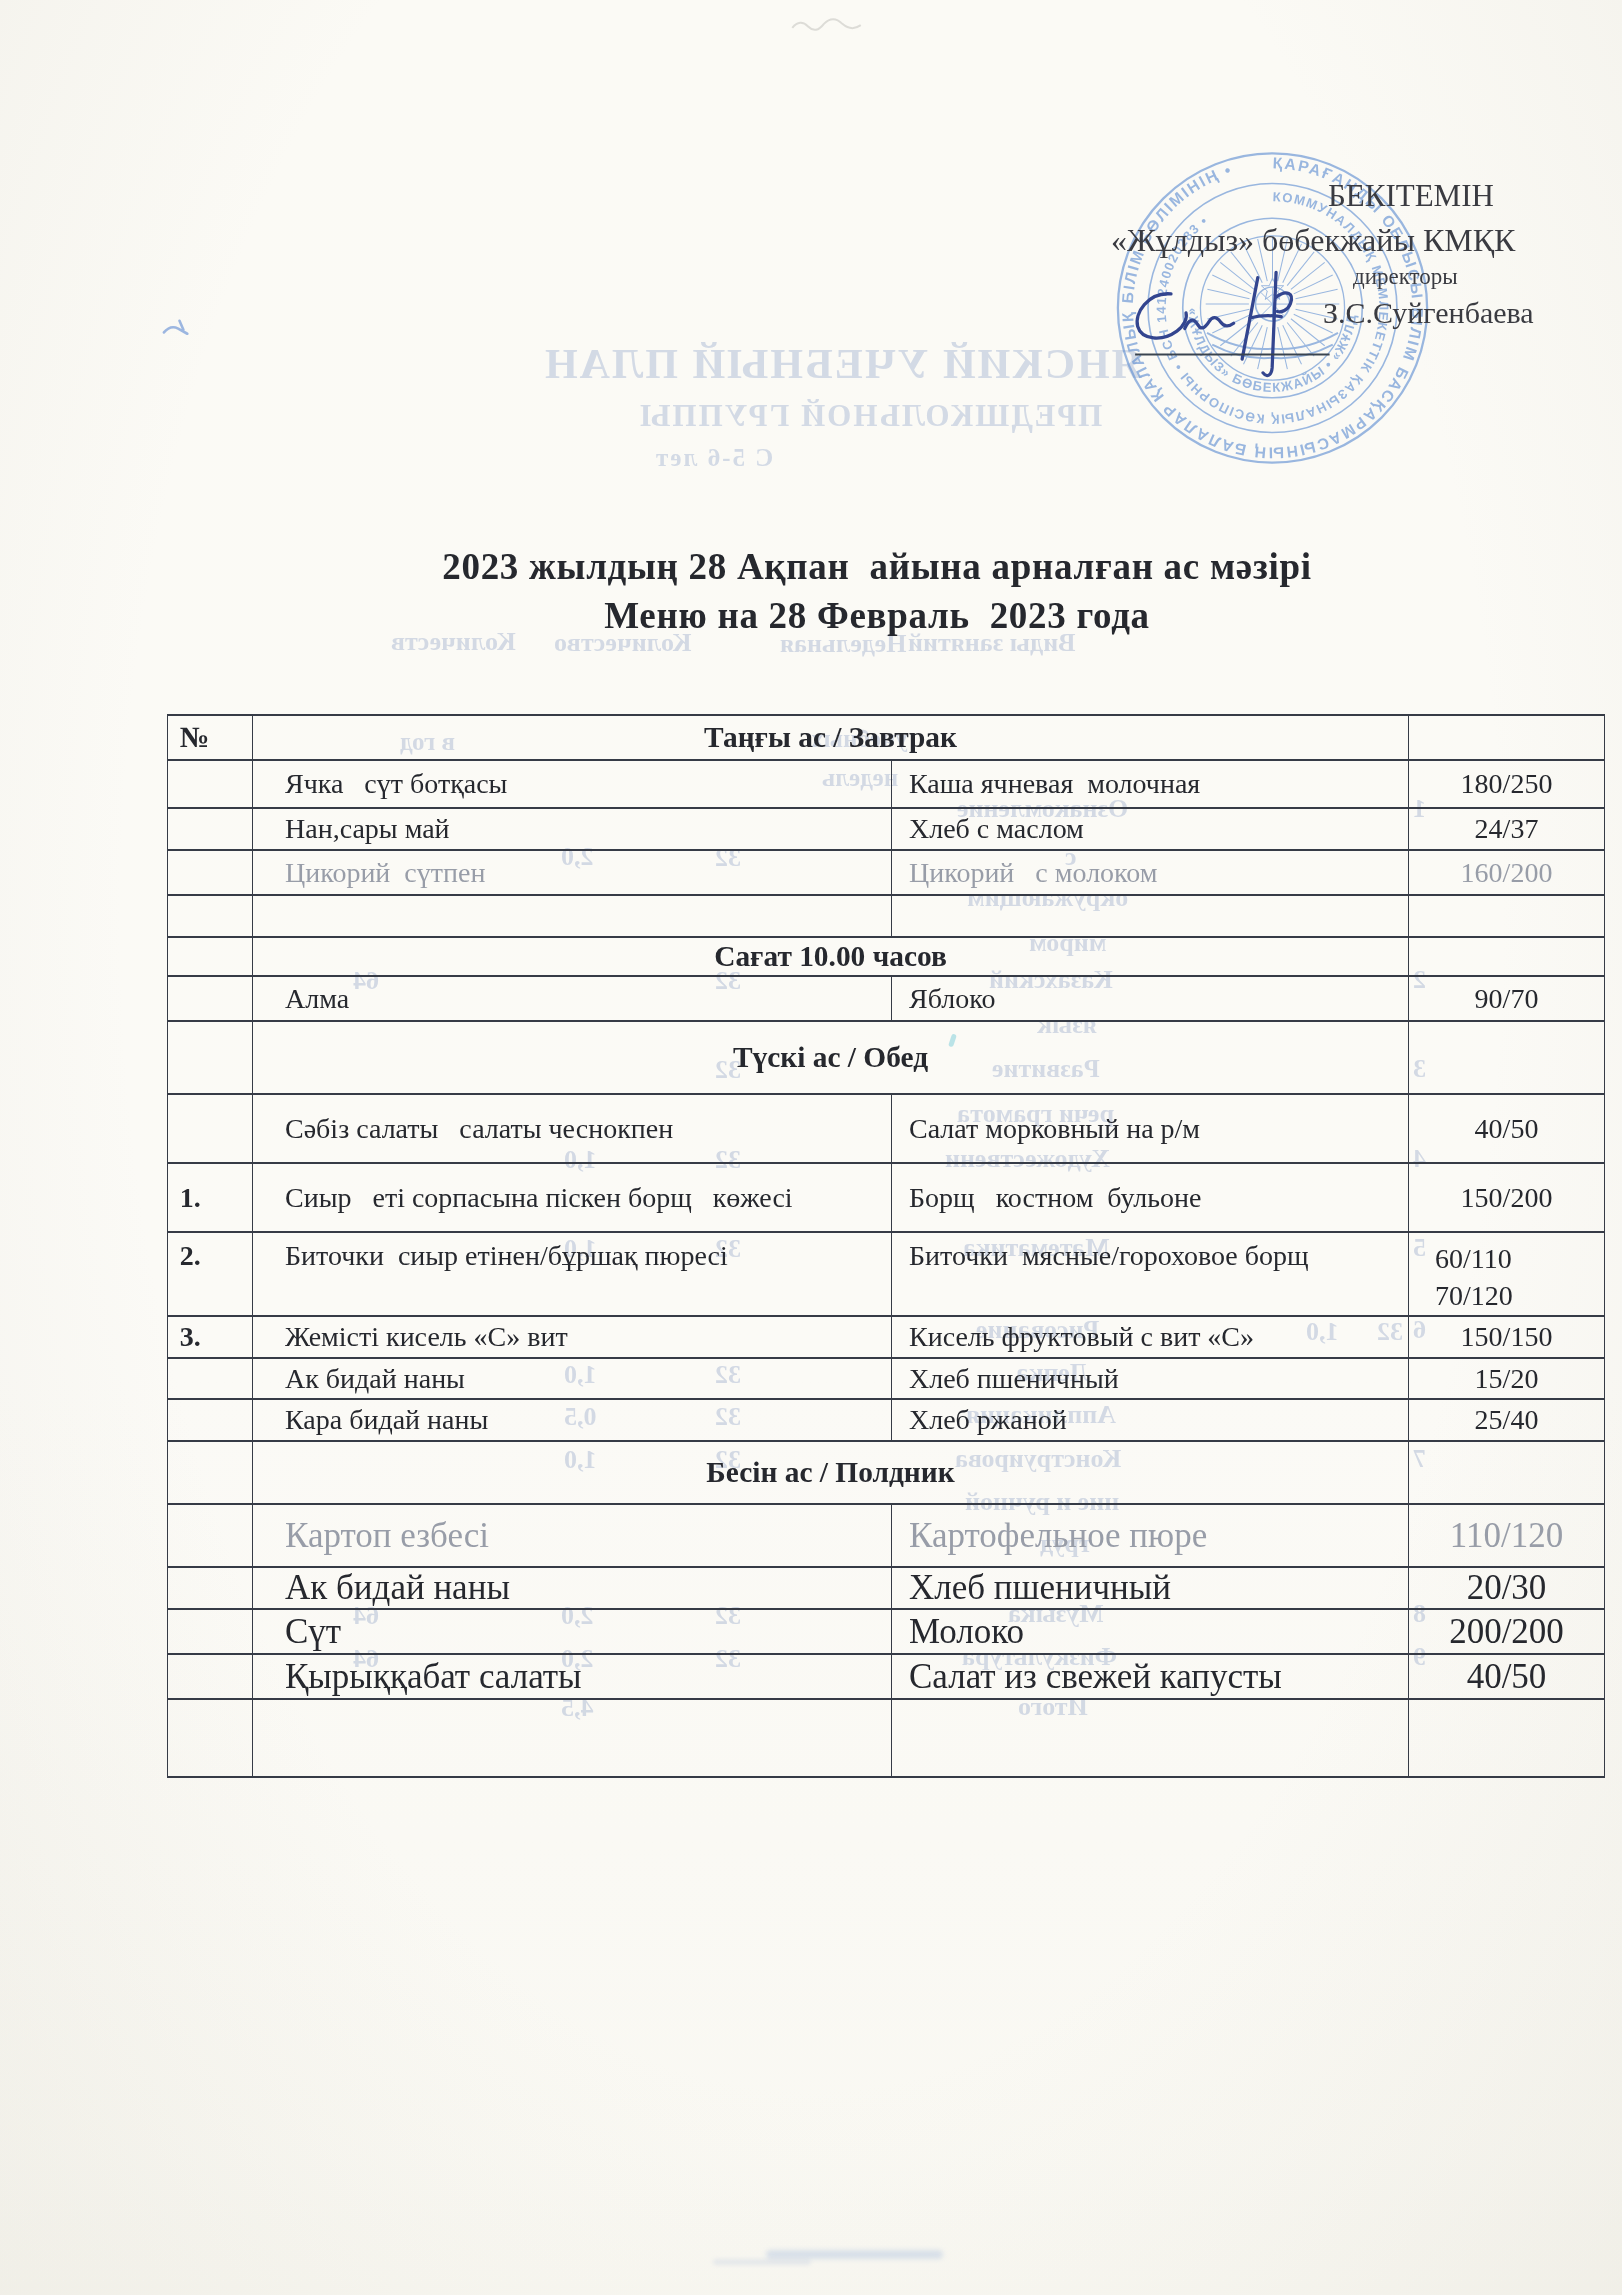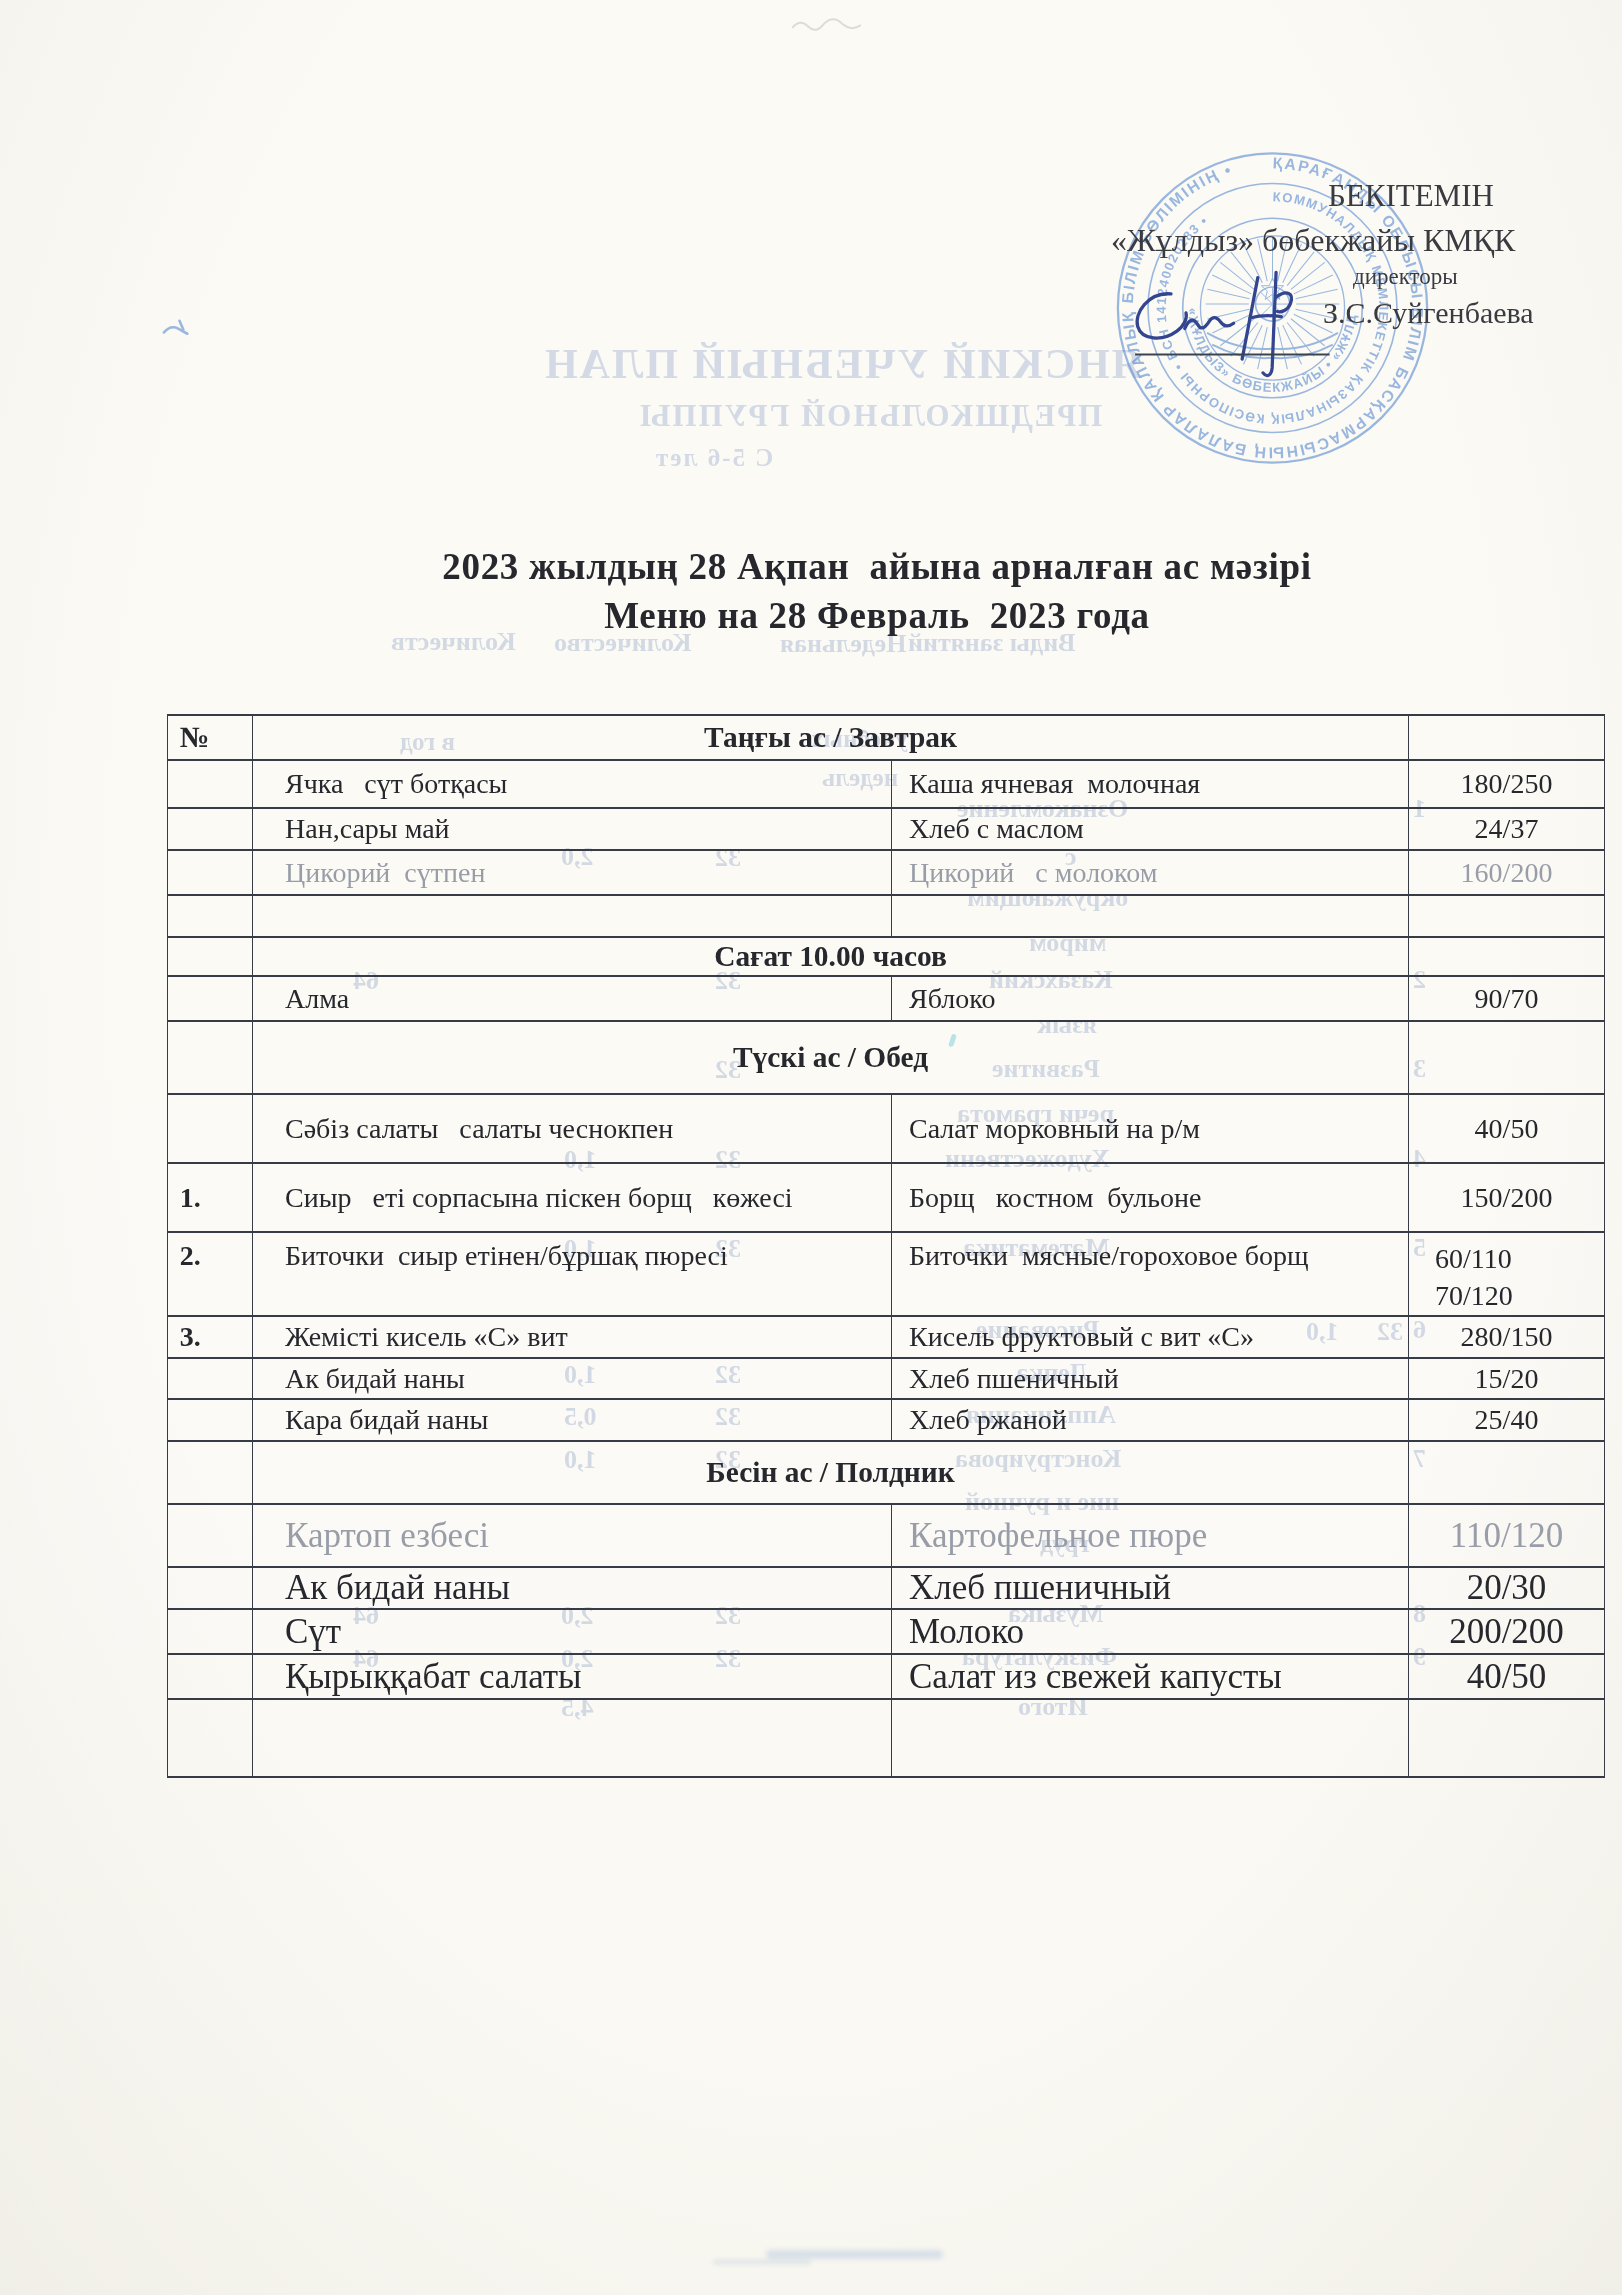--- a/index.html
+++ b/index.html
@@ -268,21 +268,21 @@
         <tr class="top-align" style="height: 80px;">
           <td class="c-no">2.</td>
           <td class="c-kk">Биточки  сиыр етінен/бұршақ пюресі</td>
           <td class="c-ru">Биточки  мясные/гороховое борщ</td>
           <td class="c-portion portion-left"><span>60/110</span><br><span>70/120</span></td>
         </tr>
         <tr style="height: 42px;">
           <td class="c-no">3.</td>
           <td class="c-kk">Жемісті кисель «С» вит</td>
           <td class="c-ru">Кисель фруктовый с вит «С»</td>
-          <td class="c-portion"><span>280/150</span></td>
+          <td class="c-portion"><span>150/150</span></td>
         </tr>
         <tr style="height: 41px;">
           <td class="c-no"></td>
           <td class="c-kk">Ак бидай наны</td>
           <td class="c-ru">Хлеб пшеничный</td>
           <td class="c-portion"><span>15/20</span></td>
         </tr>
         <tr style="height: 42px;">
           <td class="c-no"></td>
           <td class="c-kk">Кара бидай наны</td>

